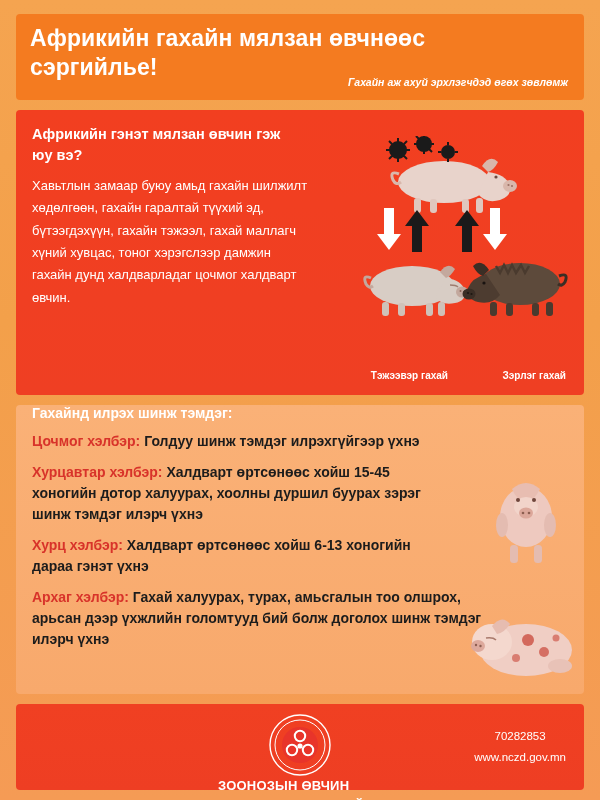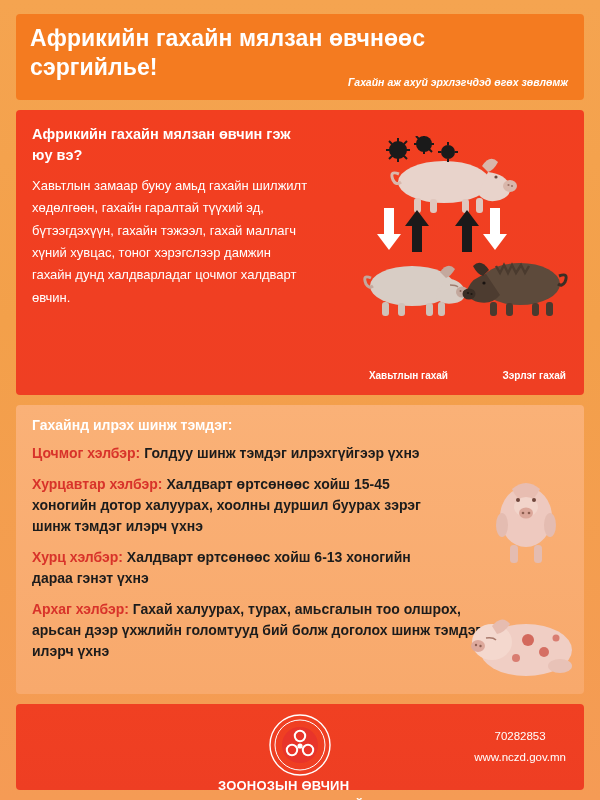--- a/index.html
+++ b/index.html
@@ -89,21 +89,21 @@
   .cap-right { right: 18px; bottom: 14px; }
 
   .arrows { position: absolute; right: 72px; top: 96px; width: 140px; height: 48px; }
 
   
   .block-signs {
     margin-top: 10px;
     background: #f9b074;
     background: linear-gradient(180deg,#fab177 0%, #f8a96c 100%);
     border-radius: 4px;
-    padding: 12px 16px 14px 16px;
+    padding: 0 16px 14px 16px;
     position: relative;
     flex: 1 1 auto;
     overflow: hidden;
   }
   .signs-head {
     color: #ffffff;
     font-size: 14px;
     font-weight: bold;
     margin-bottom: 10px;
   }
@@ -161,21 +161,21 @@
 <body>
 
 <div class="poster">
 
   <div class="header">
     <div class="header-title">Африкийн гахайн мялзан өвчнөөс сэргийлье!</div>
     <div class="header-sub">Гахайн аж ахуй эрхлэгчдэд өгөх зөвлөмж</div>
   </div>
 
   <div class="block-red">
-    <div class="q-title">Африкийн гахайн мялзан өвчин гэж юу вэ?</div>
+    <div class="q-title">Африкийн гэнэт мялзан өвчин гэж юу вэ?</div>
     <div class="q-body">Хавьтлын замаар буюу амьд гахайн шилжилт хөдөлгөөн, гахайн гаралтай түүхий эд, бүтээгдэхүүн, гахайн тэжээл, гахай маллагч хүний хувцас, тоног хэрэгслээр дамжин гахайн дунд халдварладаг цочмог халдварт өвчин.</div>
 
     <div class="pig-art pig-top">
       <svg width="150" height="78" viewBox="0 0 150 78">
 
         <ellipse cx="74" cy="46" rx="46" ry="21" fill="#e8d3cb"></ellipse>
 
         <path d="M118 36 q18 2 22 14 q2 10 -10 14 q-14 4 -22 -6 z" fill="#e8d3cb"></path>
 
         <ellipse cx="140" cy="50" rx="7" ry="6" fill="#d9b7ab"></ellipse>
@@ -279,21 +279,21 @@
 
         <path d="M34 14 l4 7 l4 -8 l4 8 l4 -8 l4 8 l5 -8 l4 8 l4 -7" stroke="#4a3a2e" stroke-width="2.4" fill="none"></path>
         <rect x="28" y="50" width="7" height="14" rx="3" fill="#4a3a2e"></rect>
         <rect x="44" y="51" width="7" height="13" rx="3" fill="#4a3a2e"></rect>
         <rect x="70" y="51" width="7" height="13" rx="3" fill="#4a3a2e"></rect>
         <rect x="84" y="50" width="7" height="14" rx="3" fill="#4a3a2e"></rect>
         <path d="M97 24 q10 -4 6 6 q-3 5 -7 2" stroke="#3b2e25" stroke-width="3" fill="none"></path>
       </svg>
     </div>
 
-    <div class="caption cap-left">Хавьтлын гахай</div>
+    <div class="caption cap-left">Тэжээвэр гахай</div>
     <div class="caption cap-right">Зэрлэг гахай</div>
   </div>
 
   <div class="block-signs">
     <div class="signs-head">Гахайнд илрэх шинж тэмдэг:</div>
 
     <div class="sign-row">
       <span class="sign-label">Цочмог хэлбэр:</span>
       <span class="sign-text">Голдуу шинж тэмдэг илрэхгүйгээр үхнэ</span>
     </div>

